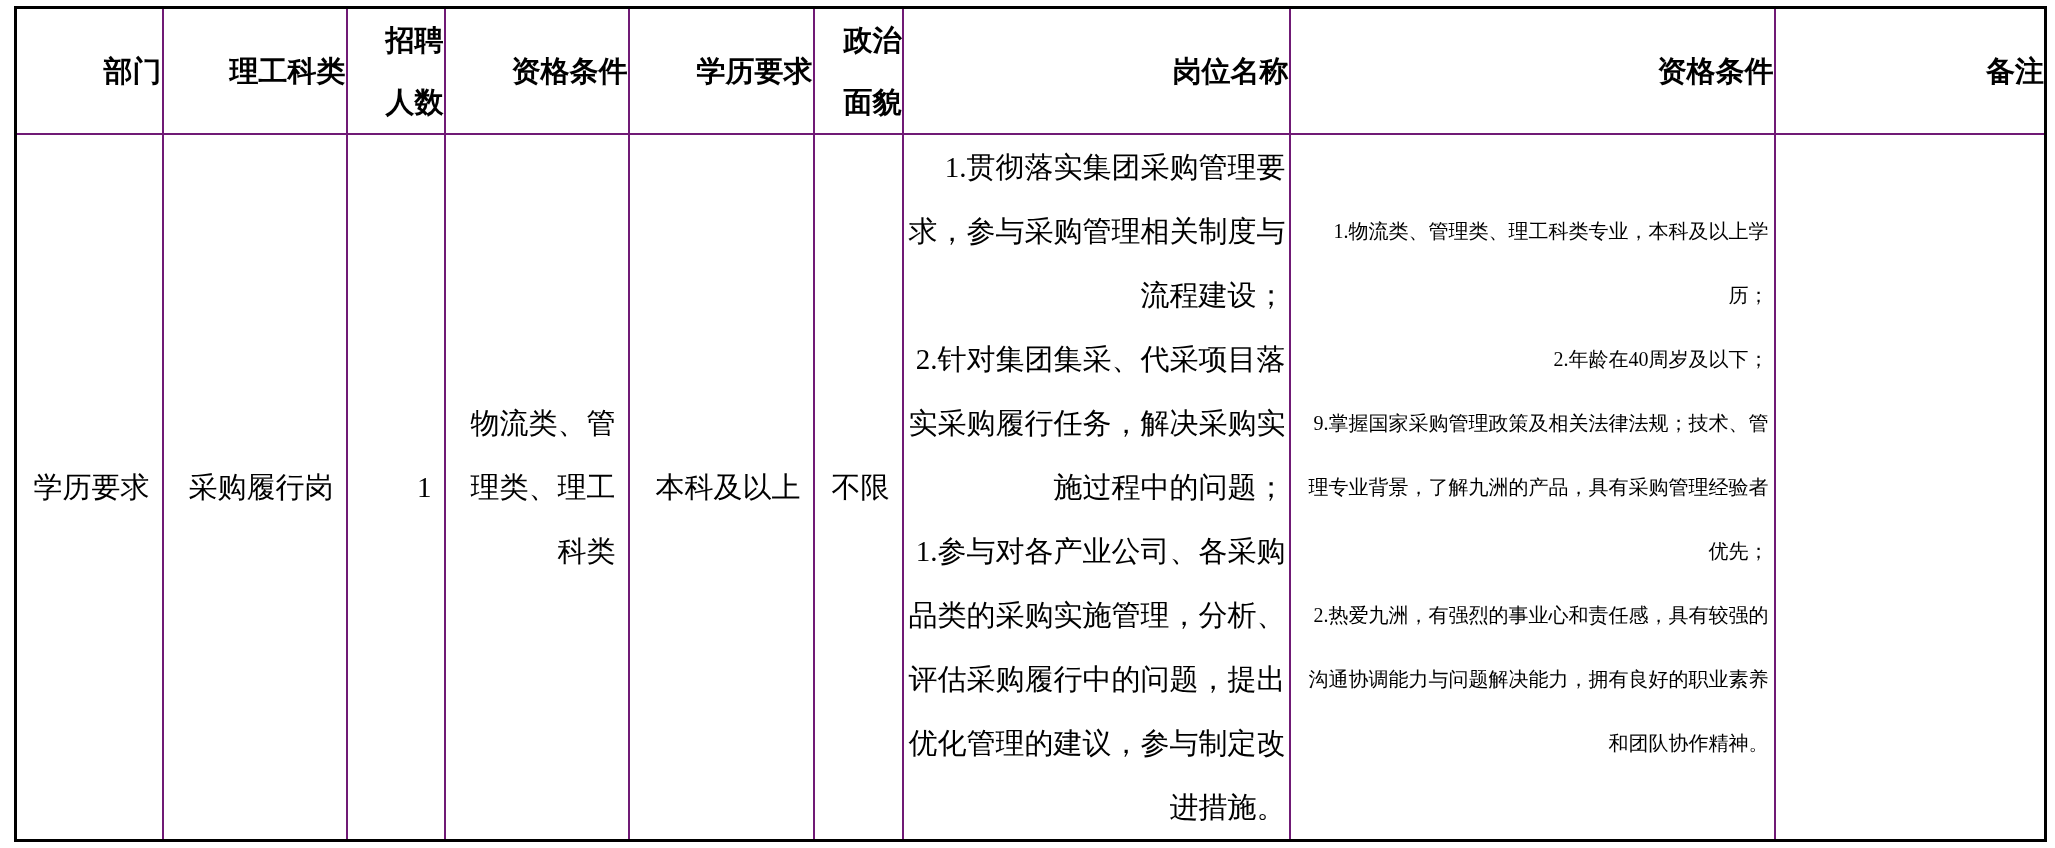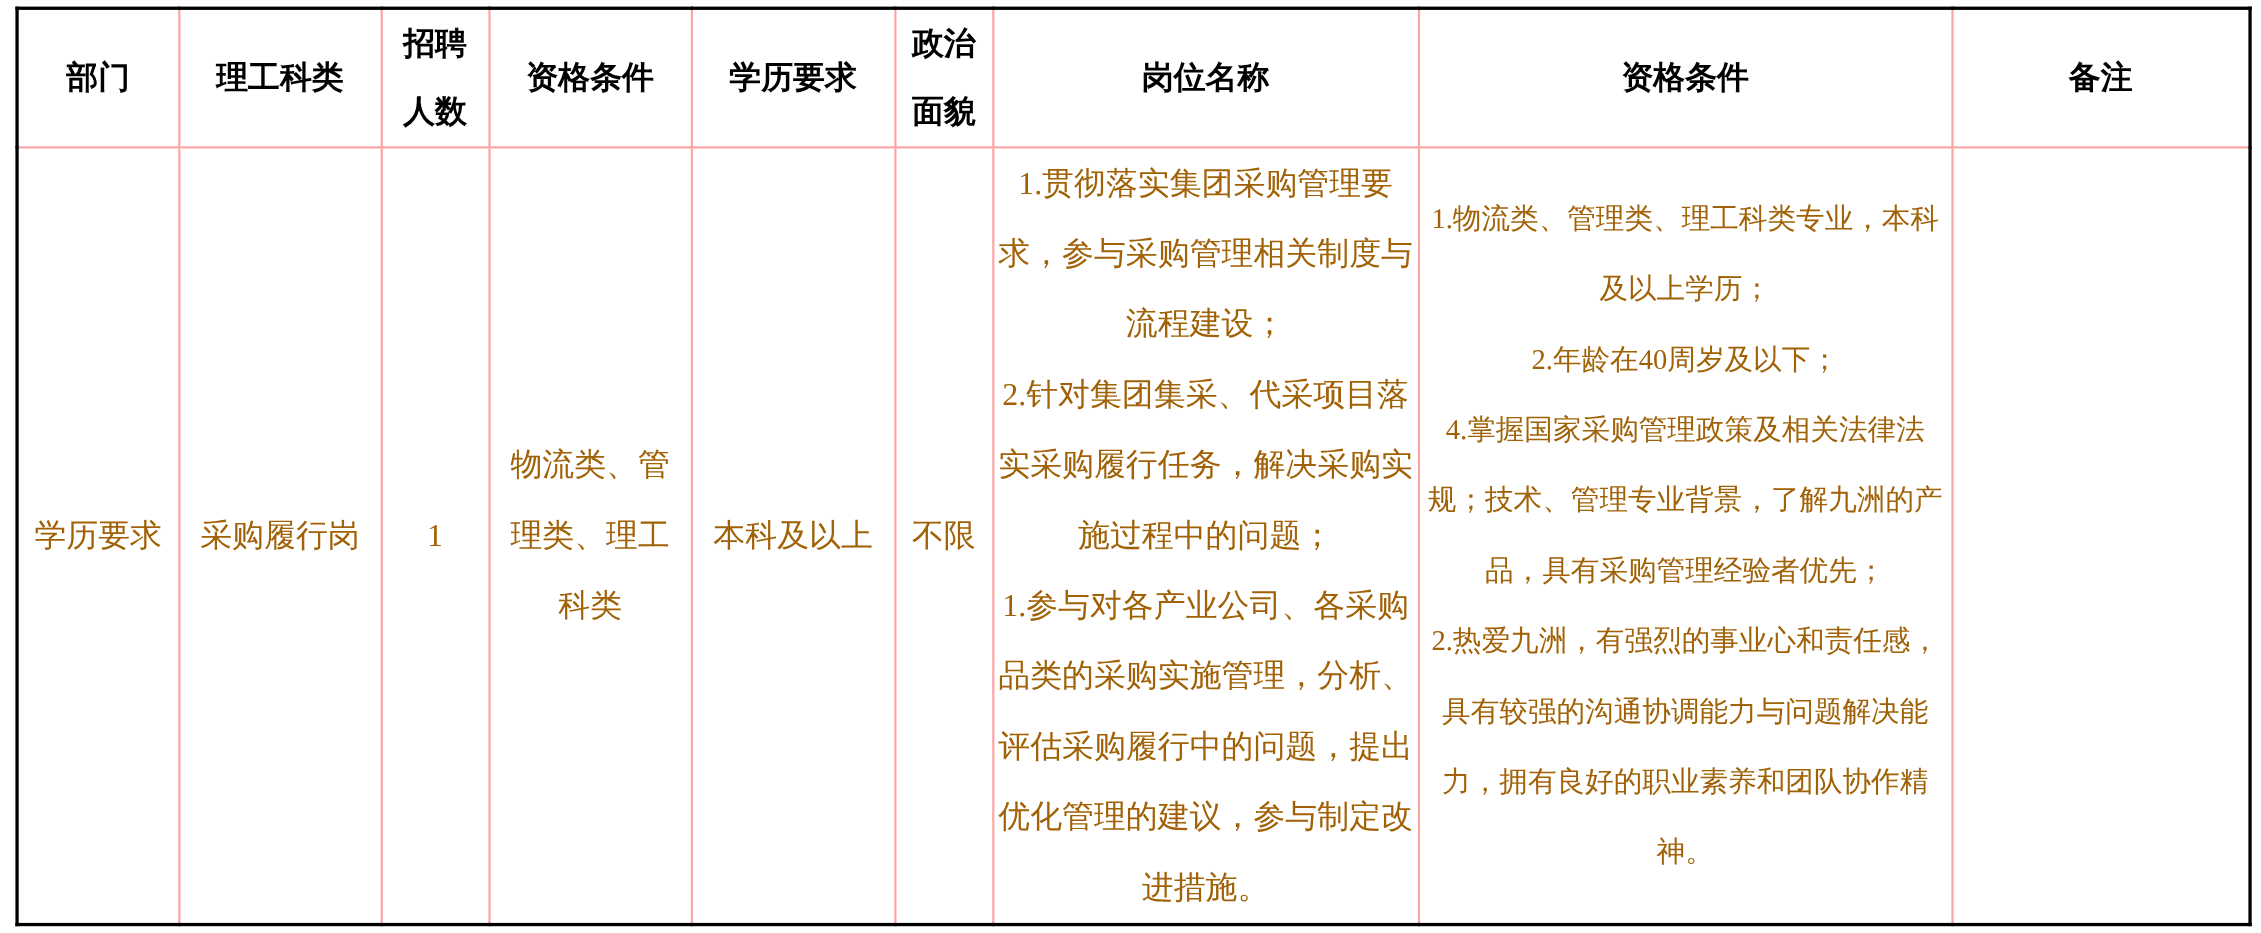--- a/index.html
+++ b/index.html
@@ -17,40 +17,40 @@
     padding: 6px 11px 0 14px;
   }
   table.recruit {
     border-collapse: collapse;
     table-layout: fixed;
     width: 2030px;
     border: 3px solid #000000;
     background: #ffffff;
   }
   th, td {
-    border: 2px solid #fca5a5;
+    border: 2px solid #701a75;
     vertical-align: middle;
-    text-align: center;
+    text-align: right;
     overflow: hidden;
     word-break: normal;
   }
   thead tr { height: 125px; }
   tbody tr { height: 703px; }
   th {
     font: 700 29px/62px "Liberation Sans", "DejaVu Sans", sans-serif;
     padding: 0;
     color: #000000;
   }
   td {
     font: 400 29px/64px "Liberation Serif", "DejaVu Serif", serif;
     padding: 0 12px;
-    color: #a16207;
+    color: #000000;
   }
   td.cell-desc  { padding: 0 3px; }
-  td.cell-qual  { padding: 0 5px; font-size: 26px; }
+  td.cell-qual  { padding: 0 5px; font-size: 20px; }
   .para { margin: 0; }
   .hline { margin: 0; }
 </style>
 </head>
 <body>
 
 <div class="page">
   <table class="recruit">
     <colgroup>
       <col style="width:147px">
@@ -105,20 +105,20 @@
         <td>本科及以上</td>
         <td>不限</td>
         <td class="cell-desc">
           <div class="para">1.贯彻落实集团采购管理要求，参与采购管理相关制度与流程建设；</div>
           <div class="para">2.针对集团集采、代采项目落实采购履行任务，解决采购实施过程中的问题；</div>
           <div class="para">1.参与对各产业公司、各采购品类的采购实施管理，分析、评估采购履行中的问题，提出优化管理的建议，参与制定改进措施。</div>
         </td>
         <td class="cell-qual">
           <div class="para">1.物流类、管理类、理工科类专业，本科及以上学历；</div>
           <div class="para">2.年龄在40周岁及以下；</div>
-          <div class="para">4.掌握国家采购管理政策及相关法律法规；技术、管理专业背景，了解九洲的产品，具有采购管理经验者优先；</div>
+          <div class="para">9.掌握国家采购管理政策及相关法律法规；技术、管理专业背景，了解九洲的产品，具有采购管理经验者优先；</div>
           <div class="para">2.热爱九洲，有强烈的事业心和责任感，具有较强的沟通协调能力与问题解决能力，拥有良好的职业素养和团队协作精神。</div>
         </td>
         <td></td>
       </tr>
     </tbody>
   </table>
 </div>
 
 </body></html>

